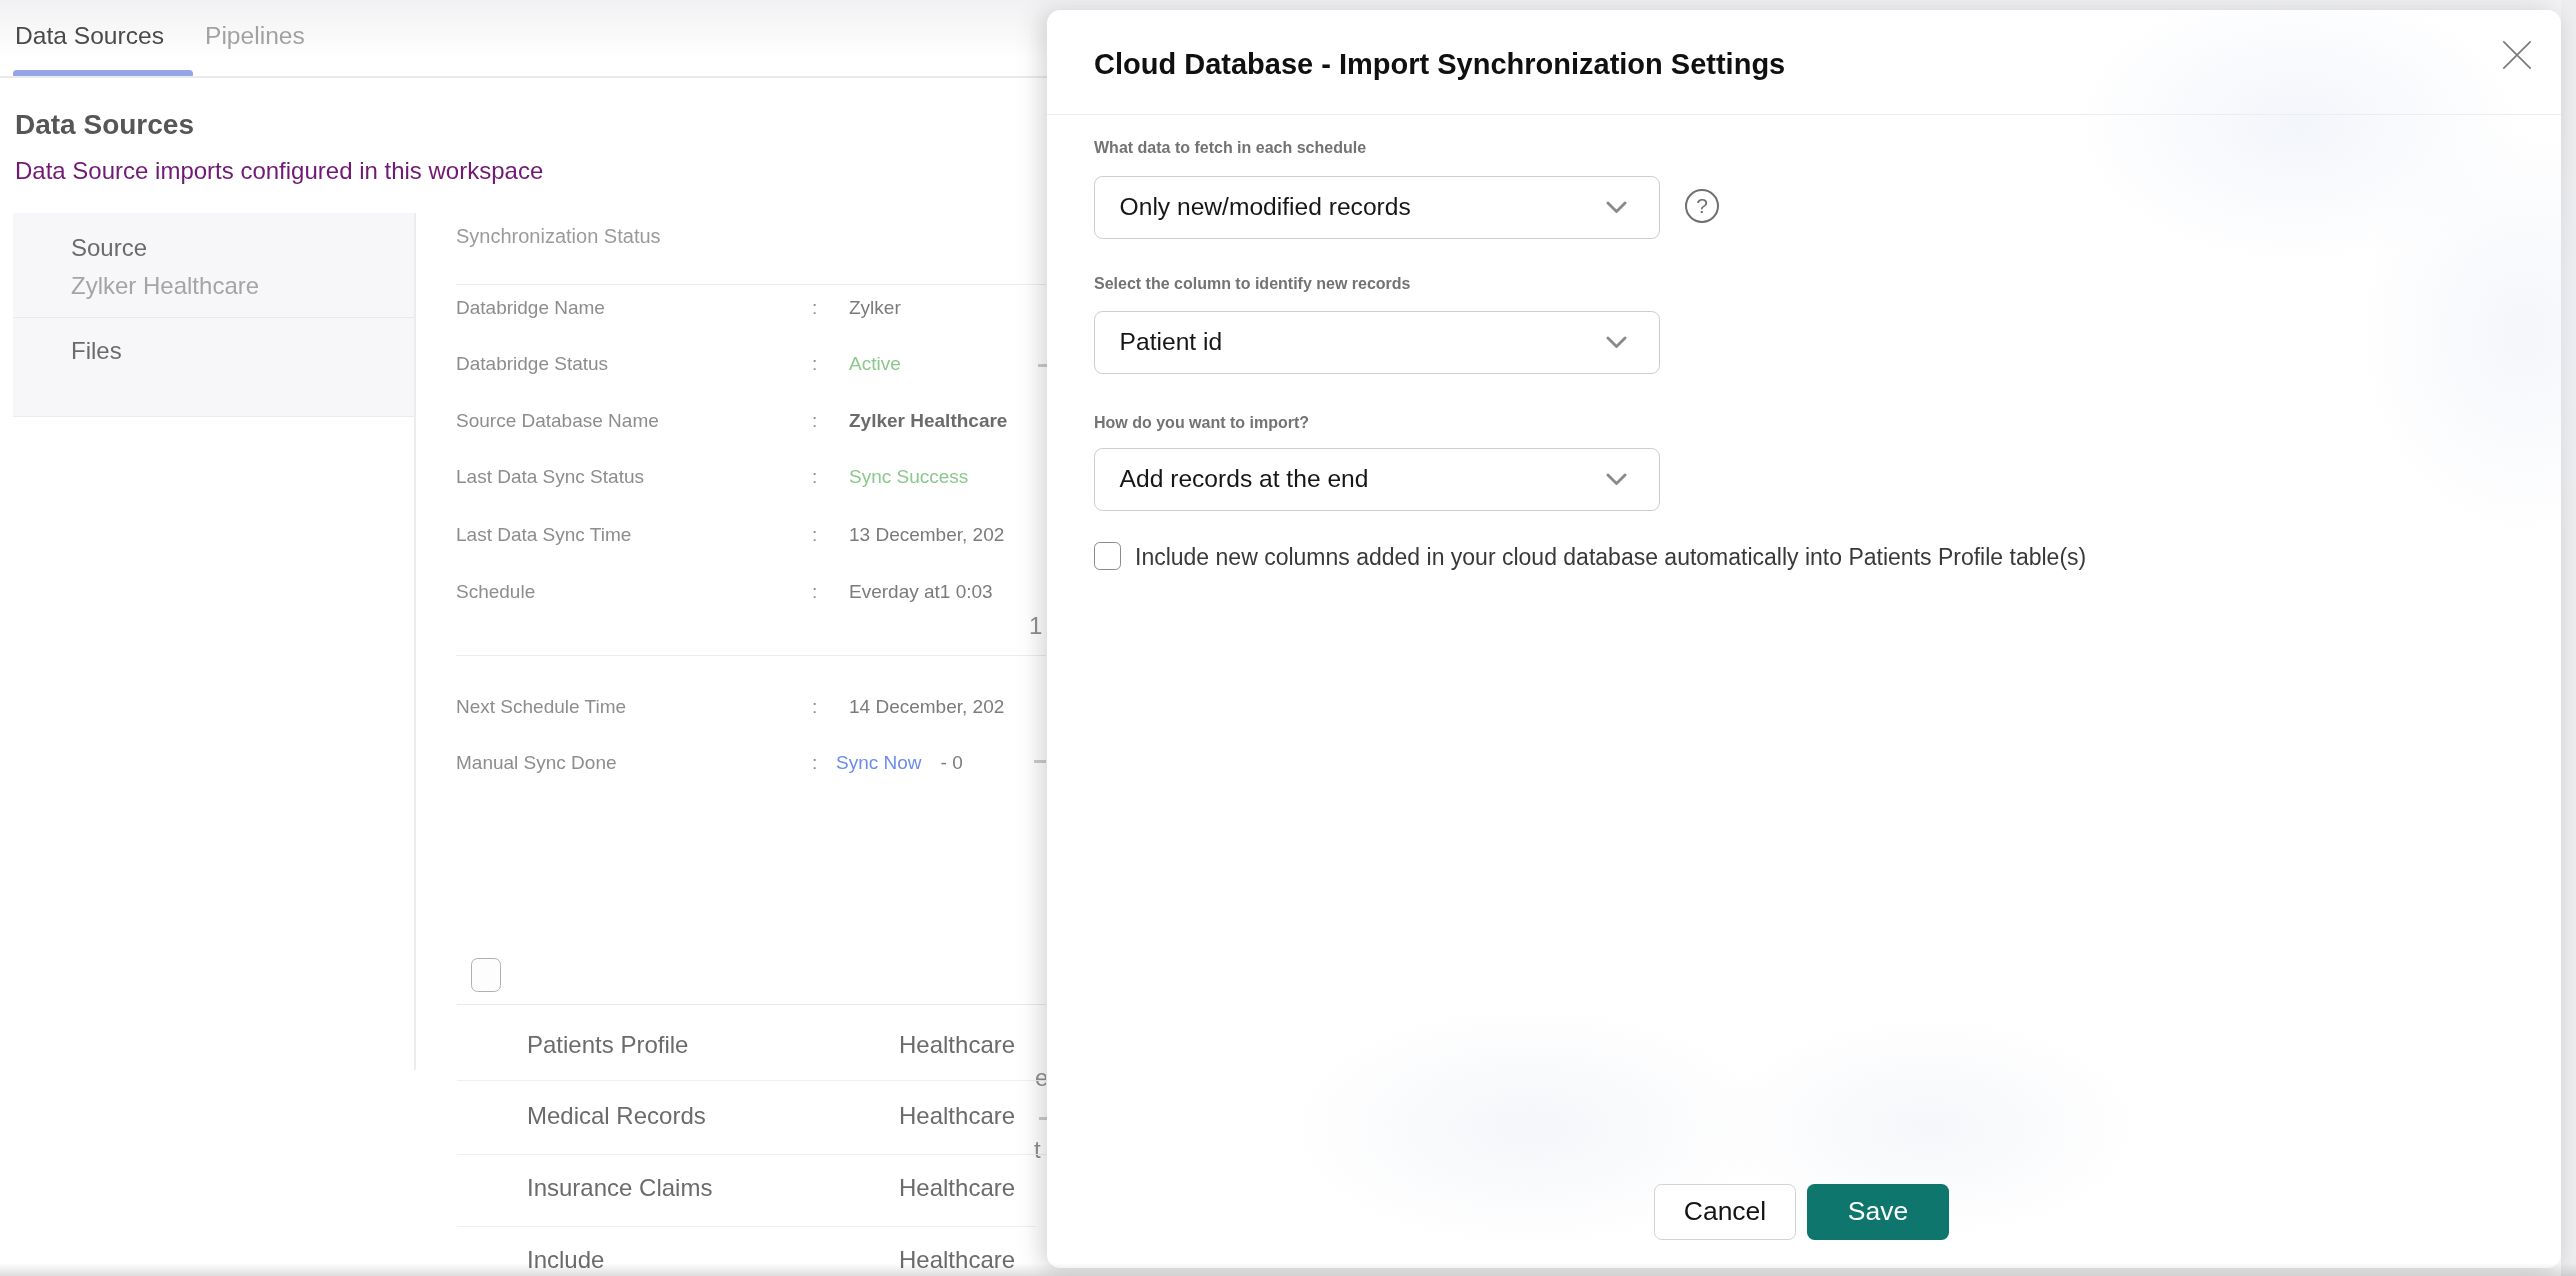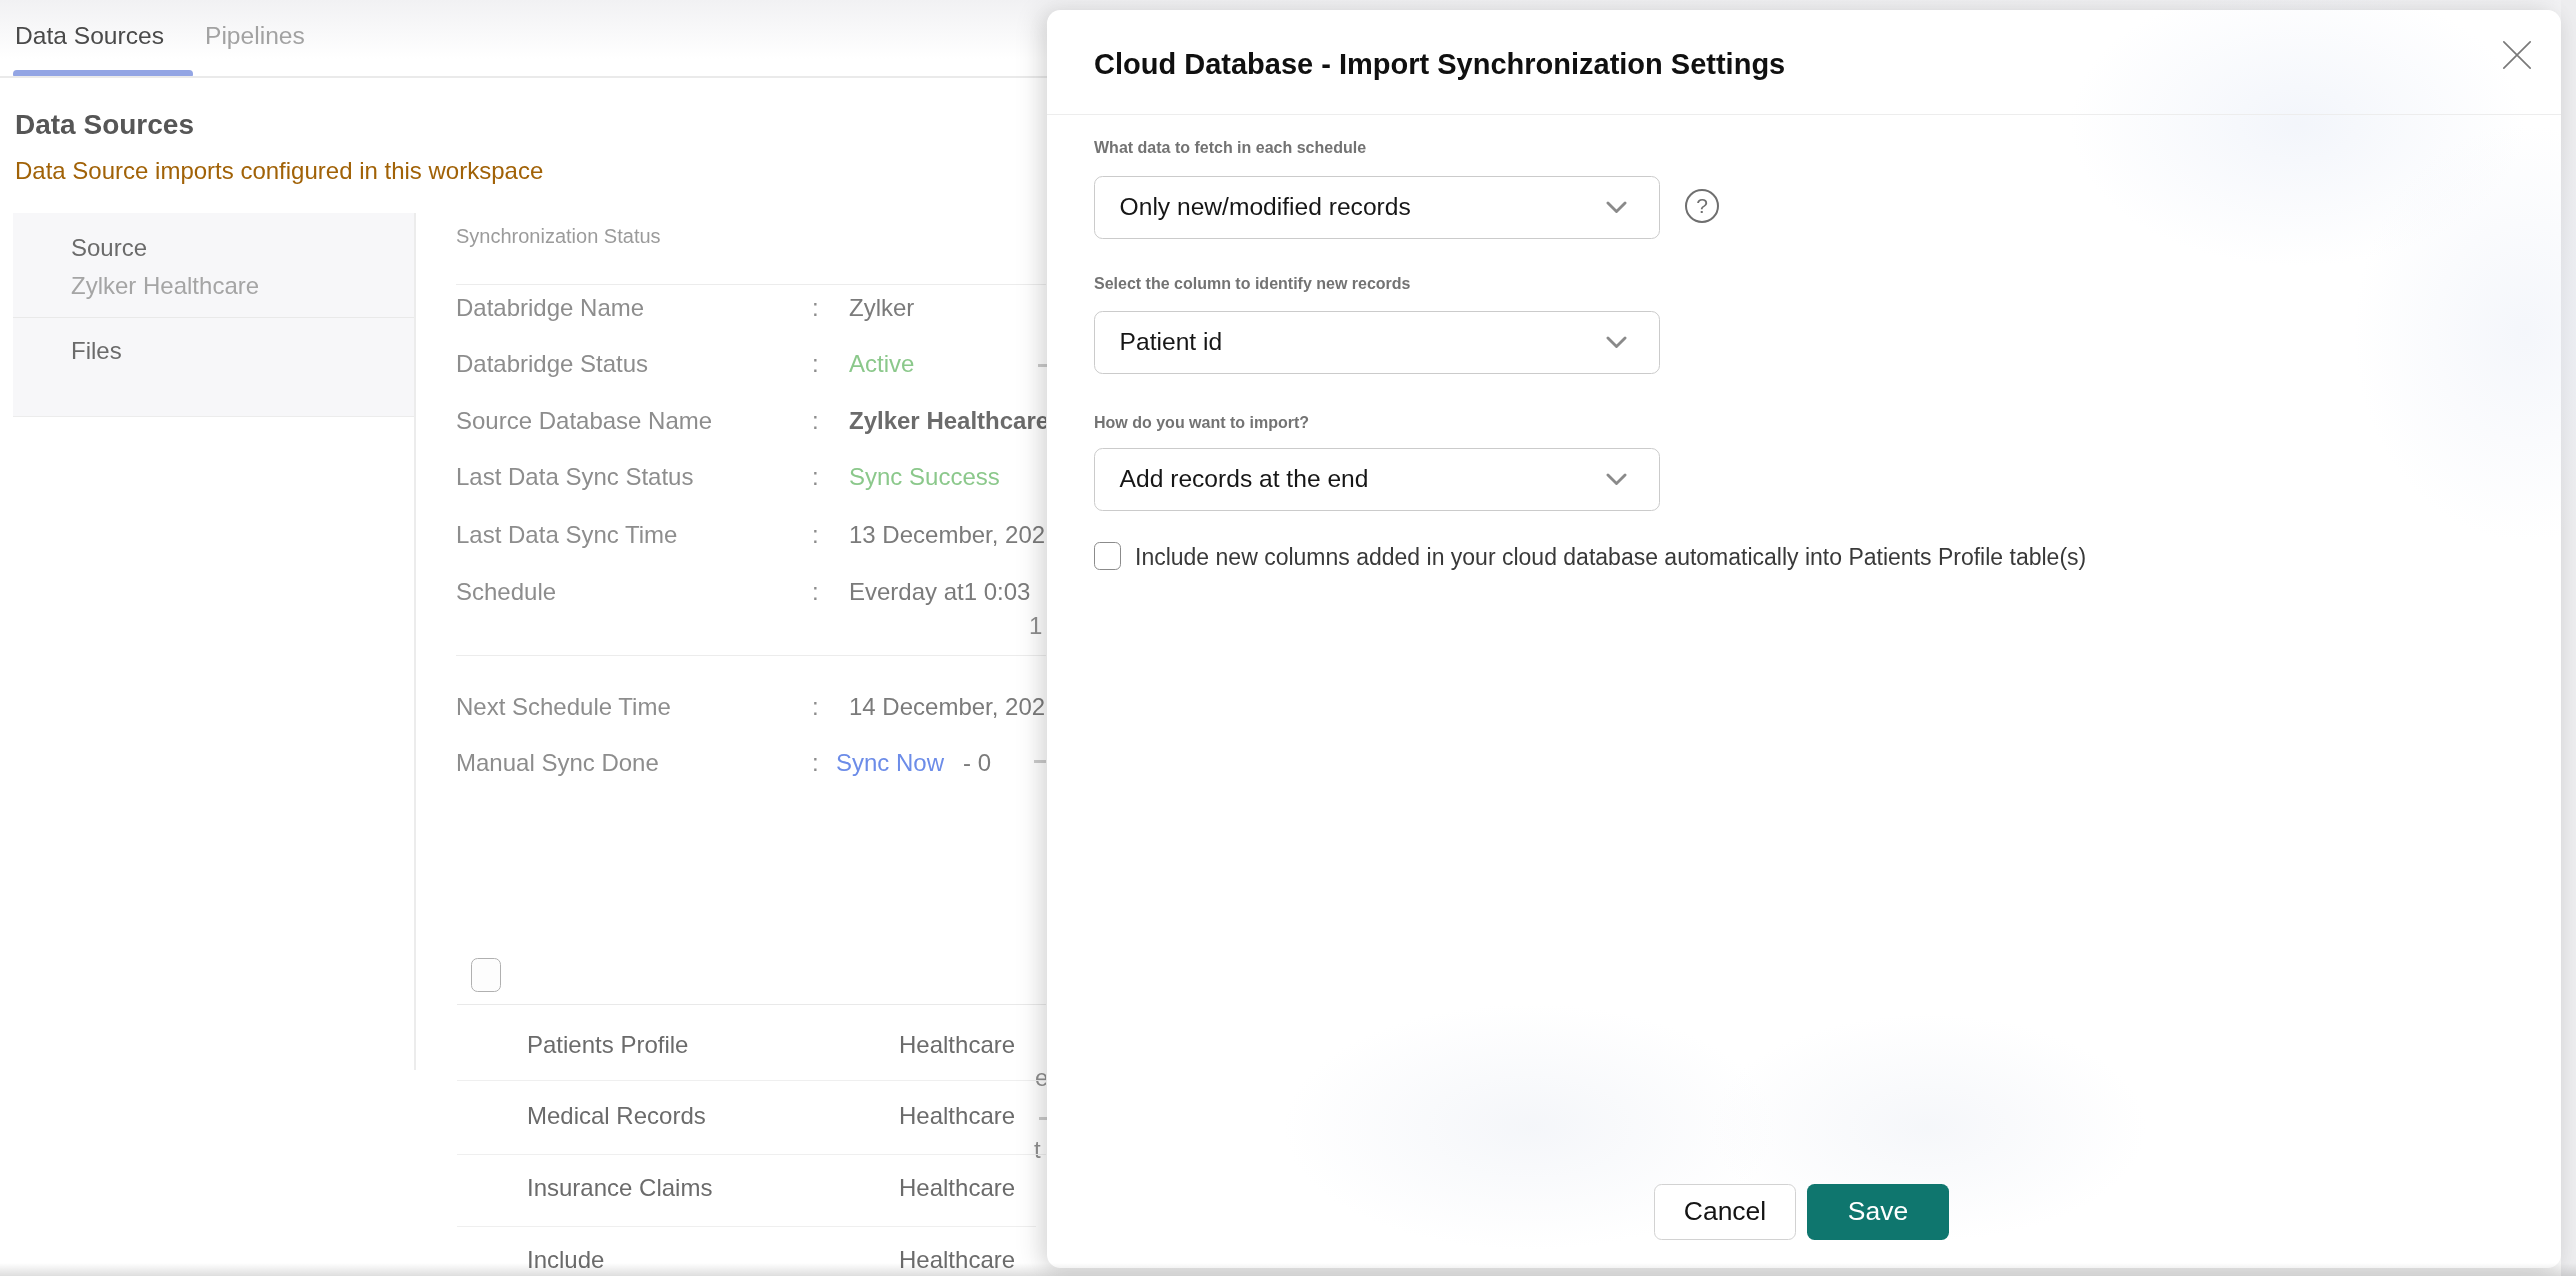--- a/index.html
+++ b/index.html
@@ -7,33 +7,33 @@
           font-family:"Liberation Sans","DejaVu Sans",sans-serif;background:#ffffff;}
 
   
   .top-tint{position:absolute;left:0;top:0;width:2576px;height:59px;
             background:linear-gradient(to bottom,#f1f1f3 0%,rgba(255,255,255,0) 100%);}
   .tab{position:absolute;top:21px;font-size:24.6px;line-height:30px;color:#a2a2a2;cursor:pointer;}
   .tab.active{color:#4a4a4a;}
   .tab-underline{position:absolute;left:13.3px;top:70px;width:180px;height:7.6px;border-radius:3.8px;background:#93a5e4;}
   .tabs-divider{position:absolute;left:0;top:76px;width:1047px;height:1.9px;background:#eaeaea;}
   .page-h1{position:absolute;left:15px;top:108px;font-size:28px;font-weight:700;color:#565656;line-height:34px;}
-  .page-sub{position:absolute;left:15px;top:157px;font-size:24px;color:#a16207;line-height:28px;}
+  .page-sub{position:absolute;left:15px;top:157px;font-size:24px;color:#701a75;line-height:28px;}
 
   .side-panel{position:absolute;left:13.3px;top:213px;width:401px;height:203px;background:#f7f7f9;border-bottom:0.9px solid #ececec;}
   .side-divider{position:absolute;left:13.3px;top:317px;width:401px;height:0.9px;background:#e9e9e9;}
   .side-vline{position:absolute;left:414px;top:213px;width:1.9px;height:857px;background:#ececec;}
   .side-title{position:absolute;left:71px;font-size:24px;color:#6b6b6b;line-height:26.5px;}
   .side-sub{position:absolute;left:71px;font-size:24px;color:#a5a5a5;line-height:26.5px;}
 
   .sec-title{position:absolute;left:456px;top:222px;font-size:20px;color:#9b9b9b;line-height:28px;}
   .hdiv{position:absolute;left:456px;width:590px;height:0.9px;background:#ececec;}
 
   .frow{position:absolute;left:456px;width:590px;height:30px;overflow:hidden;white-space:nowrap;
-        display:flex;align-items:center;font-size:24px;}
+        display:flex;align-items:center;font-size:19px;}
   .flabel{width:356px;flex:none;color:#8d8d8d;}
   .fcolon{width:21px;flex:none;color:#8d8d8d;}
   .fvalue{color:#7b7b7b;margin-left:16px;}
   .fvalue.green{color:#8bc88b;}
   .fvalue.bold{color:#6b6b6b;font-weight:700;}
   .link{color:#6c8ce8;cursor:pointer;}
   .frag{position:absolute;font-size:24px;color:#8f8f8f;overflow:hidden;white-space:nowrap;}
   .dashfrag{position:absolute;height:2.8px;background:#cccccc;}
 
   .thead-check{position:absolute;left:471px;top:958px;width:28px;height:32px;border:1.9px solid #b0b0b0;border-radius:6.6px;background:#fdfdfd;}

